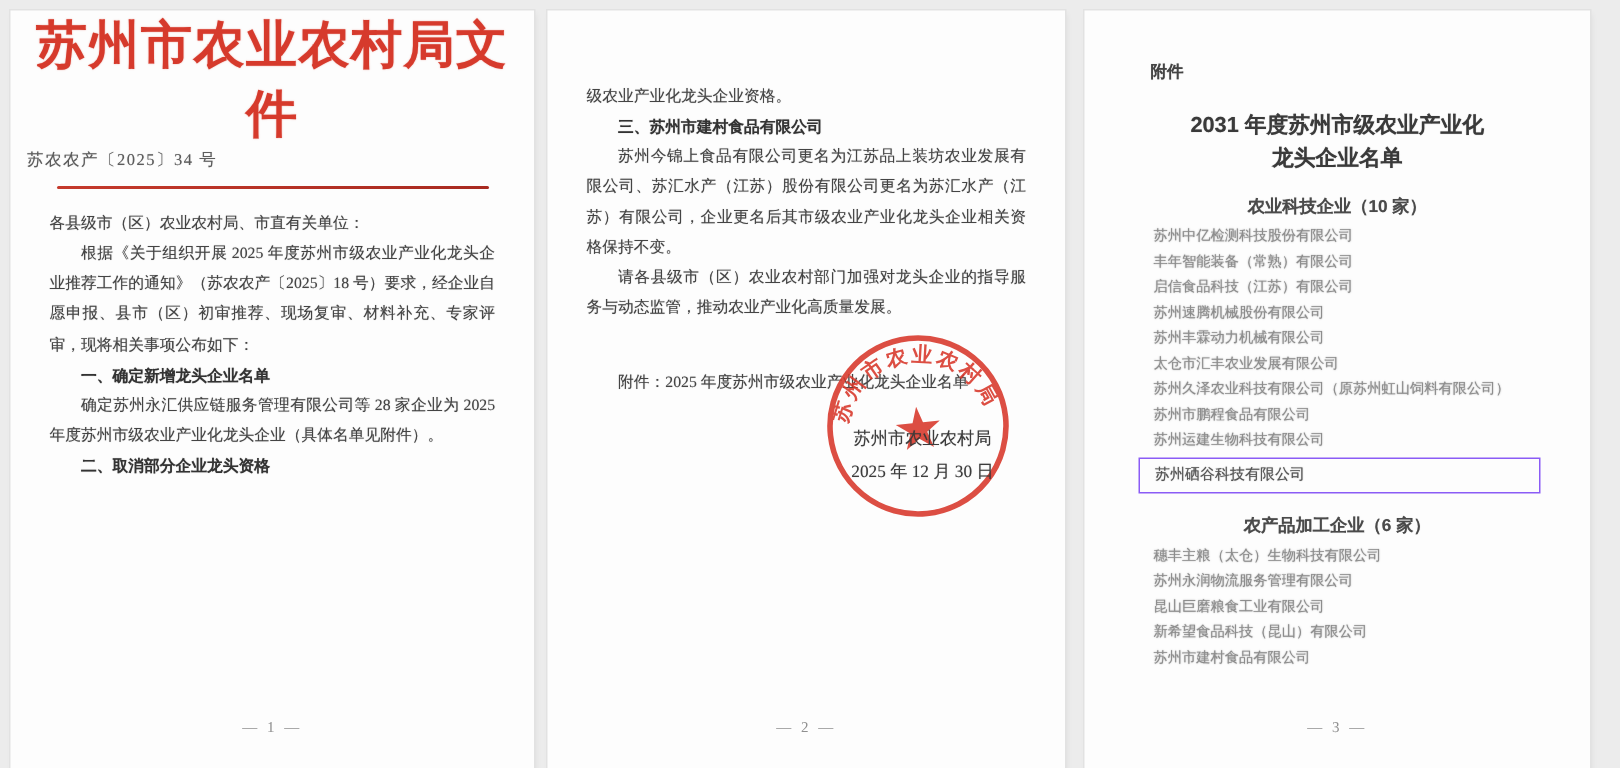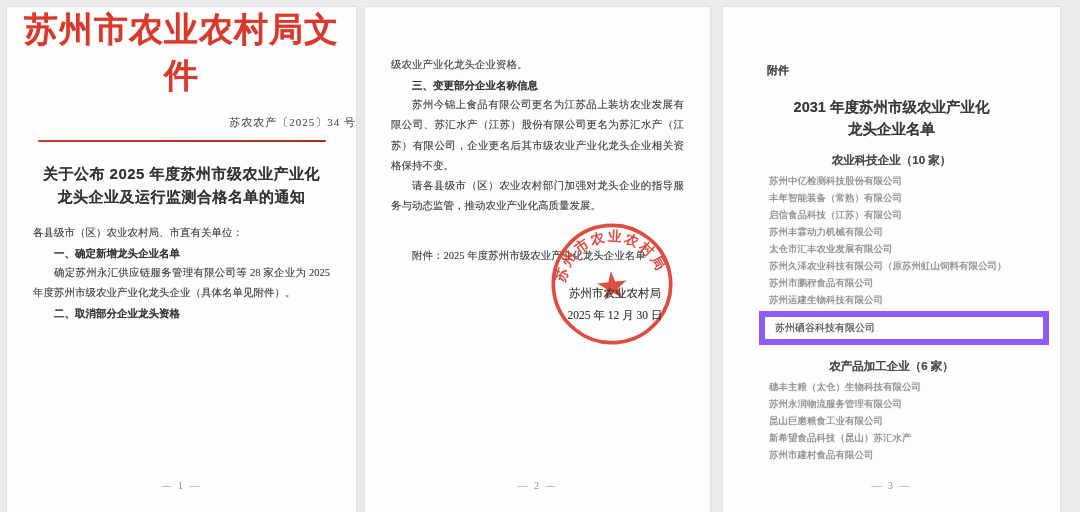--- a/index.html
+++ b/index.html
@@ -21,22 +21,23 @@
   #page3{left:723px;width:337px;}
 
   
   .red-header{
     text-align:center;
     color:#d63a2c;font-weight:bold;font-size:34px;letter-spacing:1px;
     font-family:"Liberation Serif","DejaVu Serif",serif;
     text-shadow:0 0 1px rgba(214,58,44,.55);
   }
   .doc-no{
-    margin-top:16px;text-align:right;color:#5c5c5c;font-size:11px;letter-spacing:1px;
+    text-align:left;color:#5c5c5c;font-size:11px;letter-spacing:1px;
     text-shadow:0 0 .6px rgba(0,0,0,.35);
+    padding-left:11px;
   }
   .red-rule{
     margin:10px auto 0 auto;width:288px;height:2px;
     background:linear-gradient(90deg,#c53a2c,#a82a20);
     border-radius:1px;
   }
   .doc-title{
     margin-top:20px;text-align:center;font-weight:bold;font-size:15px;
     color:#333;line-height:1.55;letter-spacing:.5px;
     font-family:"Liberation Sans","DejaVu Sans",sans-serif;
@@ -63,21 +64,21 @@
     transform:rotate(-6deg);opacity:.88;
   }
   .sign-block{
     position:absolute;top:276px;left:168px;width:164px;text-align:center;
     font-size:11.5px;color:#3c3c3c;line-height:1.9;
     text-shadow:0 0 .6px rgba(0,0,0,.35);
   }
 
   
   .attach-label{
-    margin:56px 0 0 44px;font-size:11px;font-weight:bold;color:#444;
+    margin:33px 0 0 44px;font-size:11px;font-weight:bold;color:#444;
     font-family:"Liberation Sans","DejaVu Sans",sans-serif;
     text-shadow:0 0 .5px rgba(0,0,0,.4);
   }
   .p3-title{
     margin-top:18px;text-align:center;font-weight:bold;font-size:14.5px;
     color:#3a3a3a;line-height:1.55;
     font-family:"Liberation Sans","DejaVu Sans",sans-serif;
     text-shadow:0 0 .6px rgba(0,0,0,.45);
   }
   .sect-header{
@@ -85,53 +86,50 @@
     font-family:"Liberation Sans","DejaVu Sans",sans-serif;
     text-shadow:0 0 .5px rgba(0,0,0,.4);
   }
   .company-list{margin:5px 0 0 46px;}
   .company{
     font-size:9.5px;line-height:17px;color:#8d8d8d;white-space:nowrap;
     text-shadow:0 0 1px rgba(120,120,120,.8);
     filter:blur(.2px);
   }
   .highlight-box{
-    display:inline-block;margin:2px 0 0 -10px;padding:2px 20px 3px 10px;
-    border:6px solid #8b5cf6;min-width:248px;
+    display:inline-block;margin:2px 0 0 -10px;padding:2px 8px 3px 10px;
+    border:1px solid #8b5cf6;min-width:248px;
     font-size:10px;color:#555;white-space:nowrap;filter:none;
     text-shadow:0 0 .7px rgba(80,80,80,.7);
   }
   .sect2{margin-top:14px;}
 </style>
 </head>
 <body>
 
 <div class="canvas">
 
   <div class="page" id="page1">
     <div class="red-header">苏州市农业农村局文件</div>
     <div class="doc-no">苏农农产〔2025〕34 号</div>
     <div class="red-rule"></div>
-    <div class="doc-title">
-      <div>关于公布 2025 年度苏州市级农业产业化</div>
-      <div>龙头企业及运行监测合格名单的通知</div>
-    </div>
     <div class="bodytext">
       <p>各县级市（区）农业农村局、市直有关单位：</p>
+      <p class="indent">根据《关于组织开展 2025 年度苏州市级农业产业化龙头企业推荐工作的通知》（苏农农产〔2025〕18 号）要求，经企业自愿申报、县市（区）初审推荐、现场复审、材料补充、专家评审，现将相关事项公布如下：</p>
       <p class="indent bold">一、确定新增龙头企业名单</p>
       <p class="indent">确定苏州永汇供应链服务管理有限公司等 28 家企业为 2025 年度苏州市级农业产业化龙头企业（具体名单见附件）。</p>
       <p class="indent bold">二、取消部分企业龙头资格</p>
     </div>
     <div class="page-num">— 1 —</div>
   </div>
 
   <div class="page" id="page2">
     <div class="bodytext">
       <p>级农业产业化龙头企业资格。</p>
-      <p class="indent bold">三、变更部分企业名称信息</p>
+      <p class="indent bold">三、苏州市建村食品有限公司</p>
       <p class="indent">苏州今锦上食品有限公司更名为江苏品上装坊农业发展有限公司、苏汇水产（江苏）股份有限公司更名为苏汇水产（江苏）有限公司，企业更名后其市级农业产业化龙头企业相关资格保持不变。</p>
       <p class="indent">请各县级市（区）农业农村部门加强对龙头企业的指导服务与动态监管，推动农业产业化高质量发展。</p>
       <p class="indent attach-line">附件：2025 年度苏州市级农业产业化龙头企业名单</p>
     </div>
 
     <svg class="seal" viewBox="0 0 120 120">
       <circle cx="60" cy="60" r="55" fill="none" stroke="#d8372a" stroke-width="3.5"></circle>
       <defs>
         <path id="sealArc" d="M 17,78 A 45,45 0 1 1 103,78" fill="none"></path>
       </defs>
@@ -154,33 +152,34 @@
     <div class="p3-title">
       <div>2031 年度苏州市级农业产业化</div>
       <div>龙头企业名单</div>
     </div>
 
     <div class="sect-header">农业科技企业（10 家）</div>
     <div class="company-list">
       <div class="company">苏州中亿检测科技股份有限公司</div>
       <div class="company">丰年智能装备（常熟）有限公司</div>
       <div class="company">启信食品科技（江苏）有限公司</div>
+      <div class="company">苏州速腾机械股份有限公司</div>
       <div class="company">苏州丰霖动力机械有限公司</div>
       <div class="company">太仓市汇丰农业发展有限公司</div>
       <div class="company">苏州久泽农业科技有限公司（原苏州虹山饲料有限公司）</div>
       <div class="company">苏州市鹏程食品有限公司</div>
       <div class="company">苏州运建生物科技有限公司</div>
       <div class="company highlight-box">苏州硒谷科技有限公司</div>
     </div>
 
     <div class="sect-header sect2">农产品加工企业（6 家）</div>
     <div class="company-list">
       <div class="company">穗丰主粮（太仓）生物科技有限公司</div>
       <div class="company">苏州永润物流服务管理有限公司</div>
       <div class="company">昆山巨磨粮食工业有限公司</div>
-      <div class="company">新希望食品科技（昆山）苏汇水产</div>
+      <div class="company">新希望食品科技（昆山）有限公司</div>
       <div class="company">苏州市建村食品有限公司</div>
     </div>
 
     <div class="page-num">— 3 —</div>
   </div>
 
 </div>
 
 </body></html>

